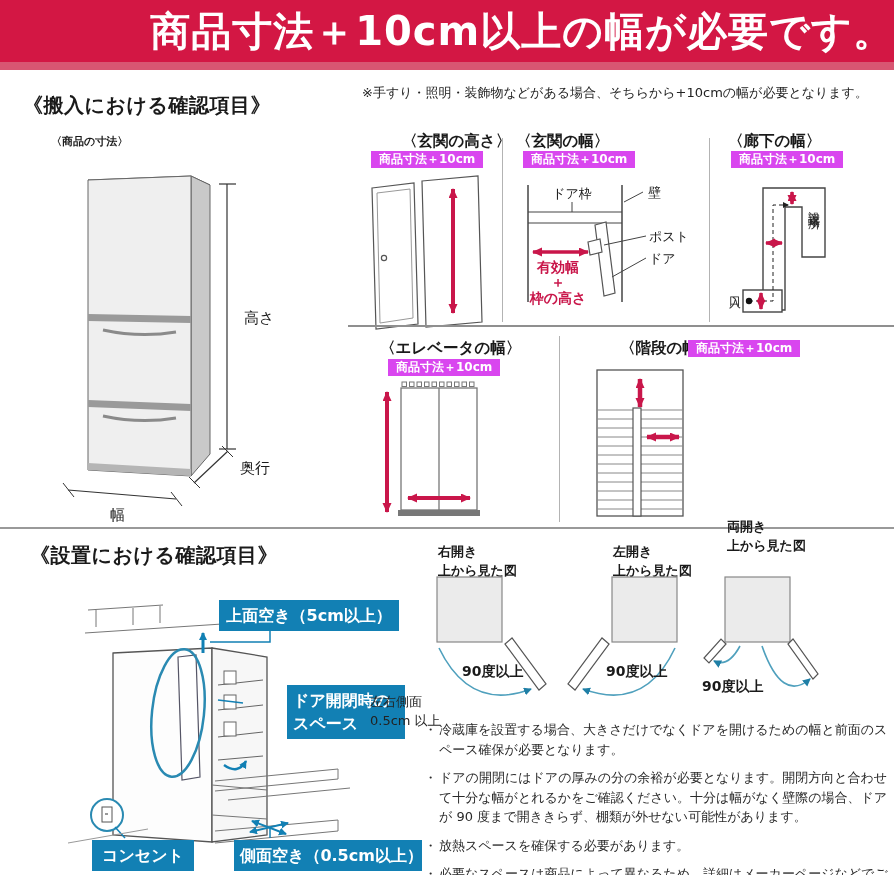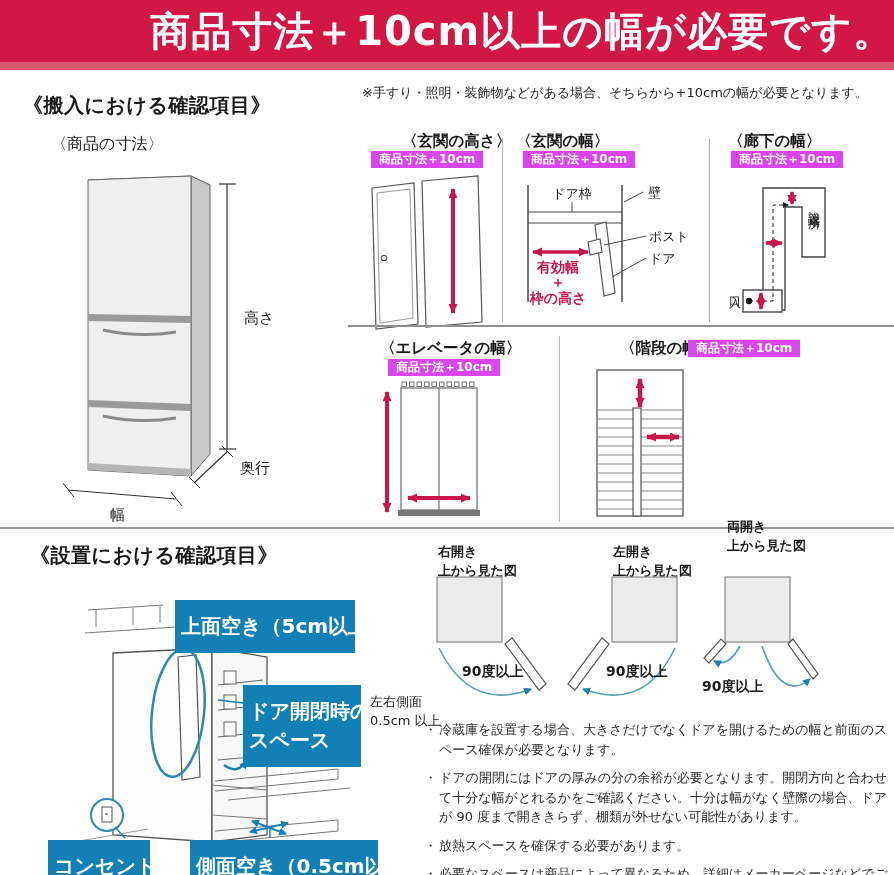--- a/index.html
+++ b/index.html
@@ -5,30 +5,30 @@
   html,body{margin:0;padding:0;background:#fff;}
   #page{position:relative;width:894px;height:875px;background:#fff;overflow:hidden;
         font-family:"DejaVu Sans","Liberation Sans",sans-serif;color:#1a1a1a;}
   .abs{position:absolute;}
   
   #banner{left:0;top:0;width:894px;height:62px;background:#d31744;border-bottom:8px solid #d85672;
           display:flex;align-items:center;justify-content:flex-end;}
   #banner .t{color:#fff;font-size:40px;font-weight:700;letter-spacing:1px;white-space:nowrap;}
   
   .h1{font-size:20px;font-weight:700;letter-spacing:.5px;}
-  .h2{font-size:16px;font-weight:400;}
+  .h2{font-size:11px;font-weight:700;}
   .ptitle{font-size:15.5px;font-weight:700;white-space:nowrap;}
   .badge{display:inline-block;background:#d946ef;color:#fff;font-size:12px;font-weight:700;
          padding:1px 8px 2px;white-space:nowrap;line-height:1.2;}
   .notes{font-size:13px;line-height:1.55;color:#222;white-space:nowrap;}
   .divv{background:#b3b3b3;width:1px;}
   .divh{background:#8f8f8f;}
   
-  .bluebox{background:#1280b4;color:#fff;font-weight:700;font-size:20px;text-align:center;
-           line-height:1.45;padding:12px 6px;white-space:nowrap;}
+  .bluebox{background:#1280b4;color:#fff;font-weight:700;font-size:16px;text-align:center;
+           line-height:1.45;padding:4px 6px;white-space:nowrap;margin-left:44px;}
   .vtext{writing-mode:vertical-rl;font-size:12px;letter-spacing:2px;color:#222;line-height:1;}
   .tvtitle{font-size:13px;font-weight:700;line-height:1.45;white-space:nowrap;}
   .deg{font-size:14px;font-weight:700;white-space:nowrap;}
   .sidenote{font-size:13px;line-height:1.45;color:#222;white-space:nowrap;margin-top:37px;}
   
   #bullets{left:424px;top:720px;width:466px;}
   #bullets .li{position:relative;padding-left:15px;font-size:13px;line-height:1.5;color:#2a2a2a;margin-bottom:9px;}
   #bullets .li::before{content:"・";position:absolute;left:0;top:0;}
   svg text{font-family:"DejaVu Sans","Liberation Sans",sans-serif;}
 </style>

